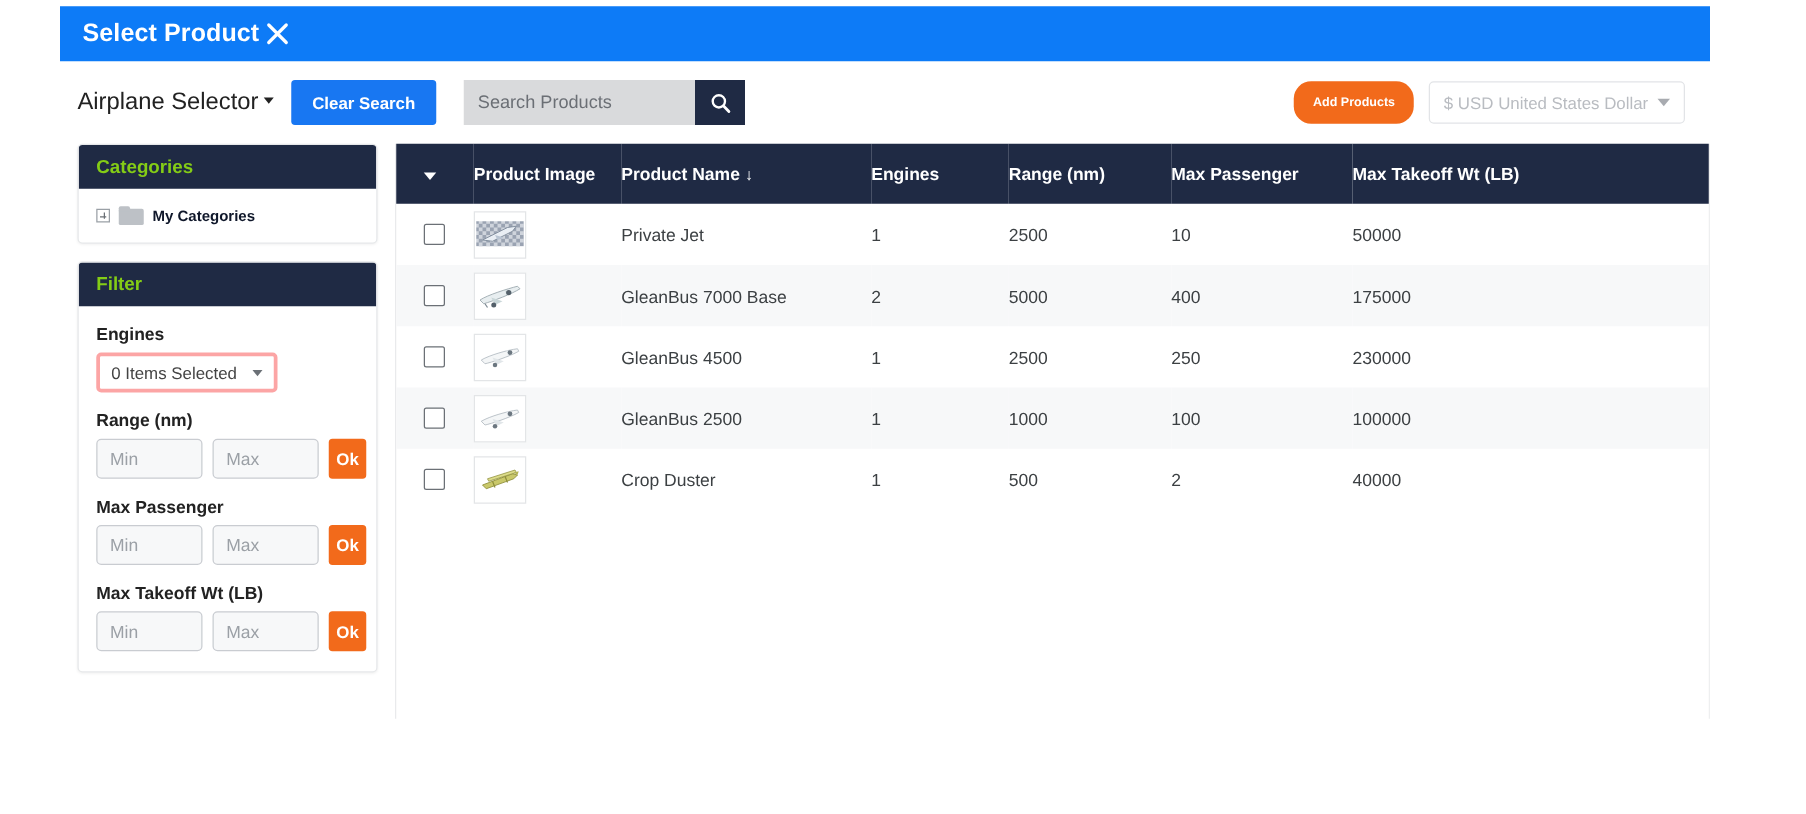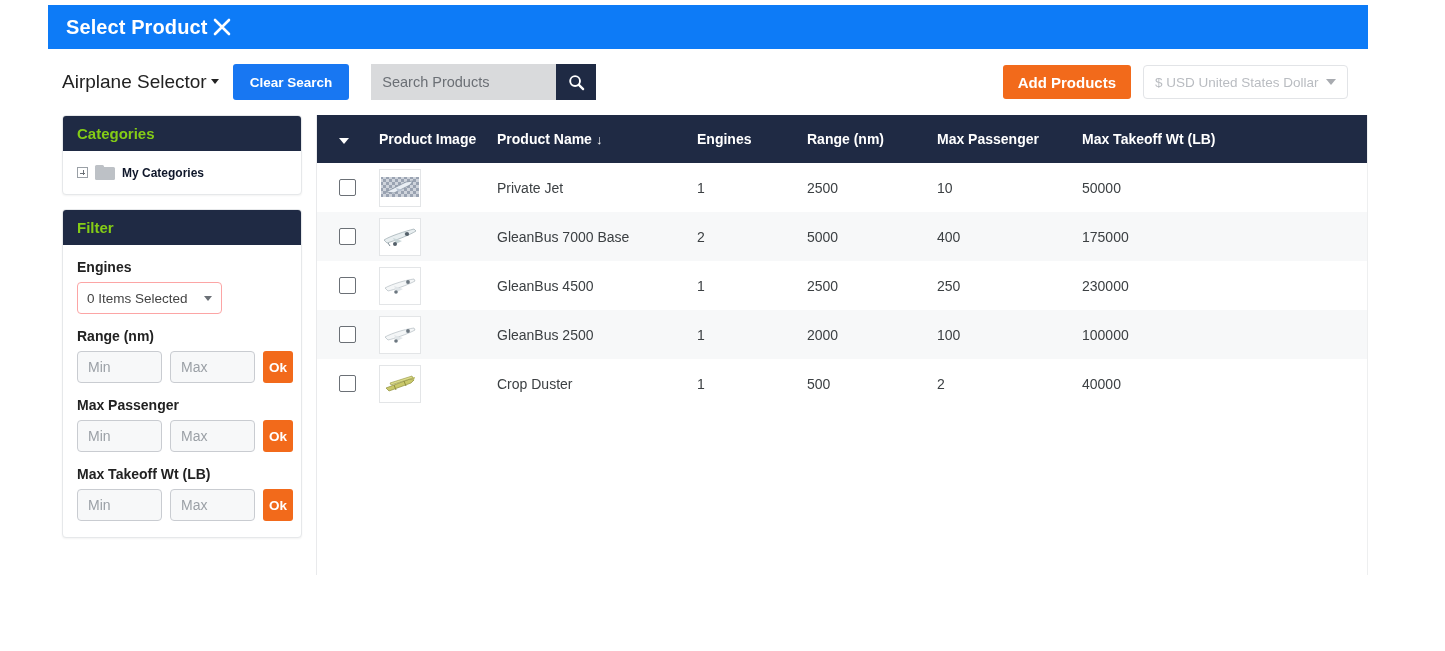--- a/index.html
+++ b/index.html
@@ -72,22 +72,22 @@
   }
   .search-input::placeholder { color: #6b6f75; }
   .search-btn {
     width: 40px; height: 36px; background: #1f2a44; border: none; cursor: pointer;
     display: flex; align-items: center; justify-content: center;
   }
   .toolbar-right {
     margin-left: auto; display: flex; align-items: center; padding-right: 20px; gap: 12px;
   }
   .btn-add {
-    background: #f26a1b; color: #fff; border: none; border-radius: 3px;
-    font-size: 15px; font-weight: bold; height: 34px; padding: 0 15px;
+    background: #f26a1b; color: #fff; border: none; border-radius: 14px;
+    font-size: 10px; font-weight: bold; height: 34px; padding: 0 15px;
     cursor: pointer; font-family: inherit; white-space: nowrap;
   }
   .currency {
     width: 205px; height: 34px; border: 1px solid #e2e4e7; border-radius: 4px;
     display: flex; align-items: center; padding: 0 11px; background: #fff;
     font-size: 13.5px; color: #b9bcc1; cursor: pointer; white-space: nowrap;
   }
   .currency .caret-gray {
     margin-left: auto; width: 0; height: 0;
     border-left: 5px solid transparent; border-right: 5px solid transparent;
@@ -123,21 +123,21 @@
   .folder::after {
     content: ""; position: absolute; left: 0; top: 0; width: 9px; height: 4px;
     background: #bdc1c6; border-radius: 1.5px 1.5px 0 0;
   }
   .cat-label { font-weight: bold; font-size: 12px; color: #0f172a; }
 
   .filter-label { font-size: 14px; font-weight: bold; color: #222; margin: 0 0 7px 0; }
   .filter-group { margin-bottom: 14px; }
   .filter-group:last-child { margin-bottom: 2px; }
   .eng-select {
-    width: 145px; height: 32px; border: 1px solid #fca5a5; border-radius: 4px;
+    width: 145px; height: 32px; border: 3px solid #fca5a5; border-radius: 4px;
     display: flex; align-items: center; padding: 0 9px; font-size: 13.5px; color: #444;
     background: #fff; cursor: pointer;
   }
   .eng-select .caret-gray {
     margin-left: auto; width: 0; height: 0;
     border-left: 4.5px solid transparent; border-right: 4.5px solid transparent;
     border-top: 5.5px solid #6b7076;
   }
   .minmax { display: flex; align-items: center; gap: 8px; }
   .mm-input {
@@ -381,21 +381,21 @@
                       <path d="M5 20 C12 16 26 12 34 11 L35 13 C28 17 13 22 8 23 Z" fill="#f4f6f7" stroke="#b3bcc2" stroke-width=".7"></path>
                       <path d="M14 18 L23 21 L17 24 Z" fill="#e1e6e9"></path>
                       <path d="M25 12 L30 14 L26 16 Z" fill="#e6ebee"></path>
                       <circle cx="28" cy="14" r="1.9" fill="#6c7780"></circle>
                       <circle cx="16" cy="24" r="1.8" fill="#6c7780"></circle>
                     </svg>
                   </span>
                 </td>
                 <td>GleanBus 2500</td>
                 <td>1</td>
-                <td>2000</td>
+                <td>1000</td>
                 <td>100</td>
                 <td>100000</td>
               </tr>
               <tr>
                 <td class="c-check">
                   <span class="cb"></span>
                 </td>
                 <td>
                   <span class="thumb">
                     <svg width="40" height="36" viewBox="0 0 40 36">

